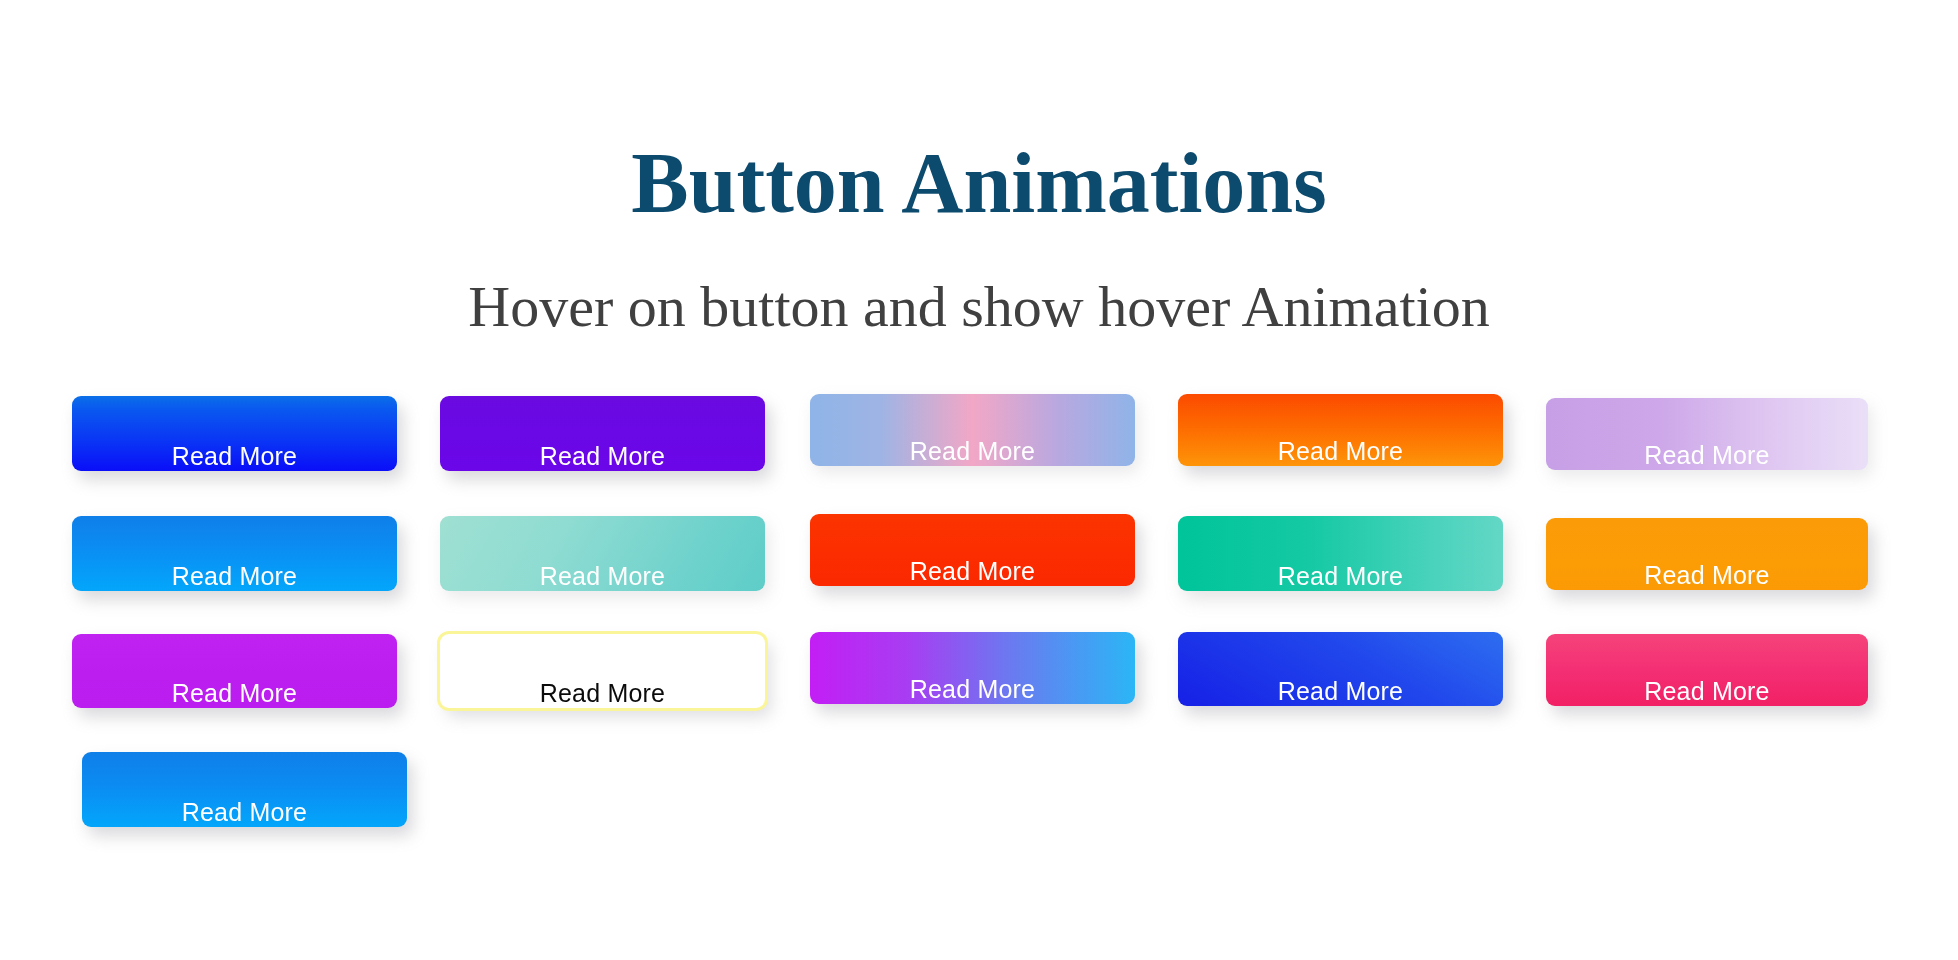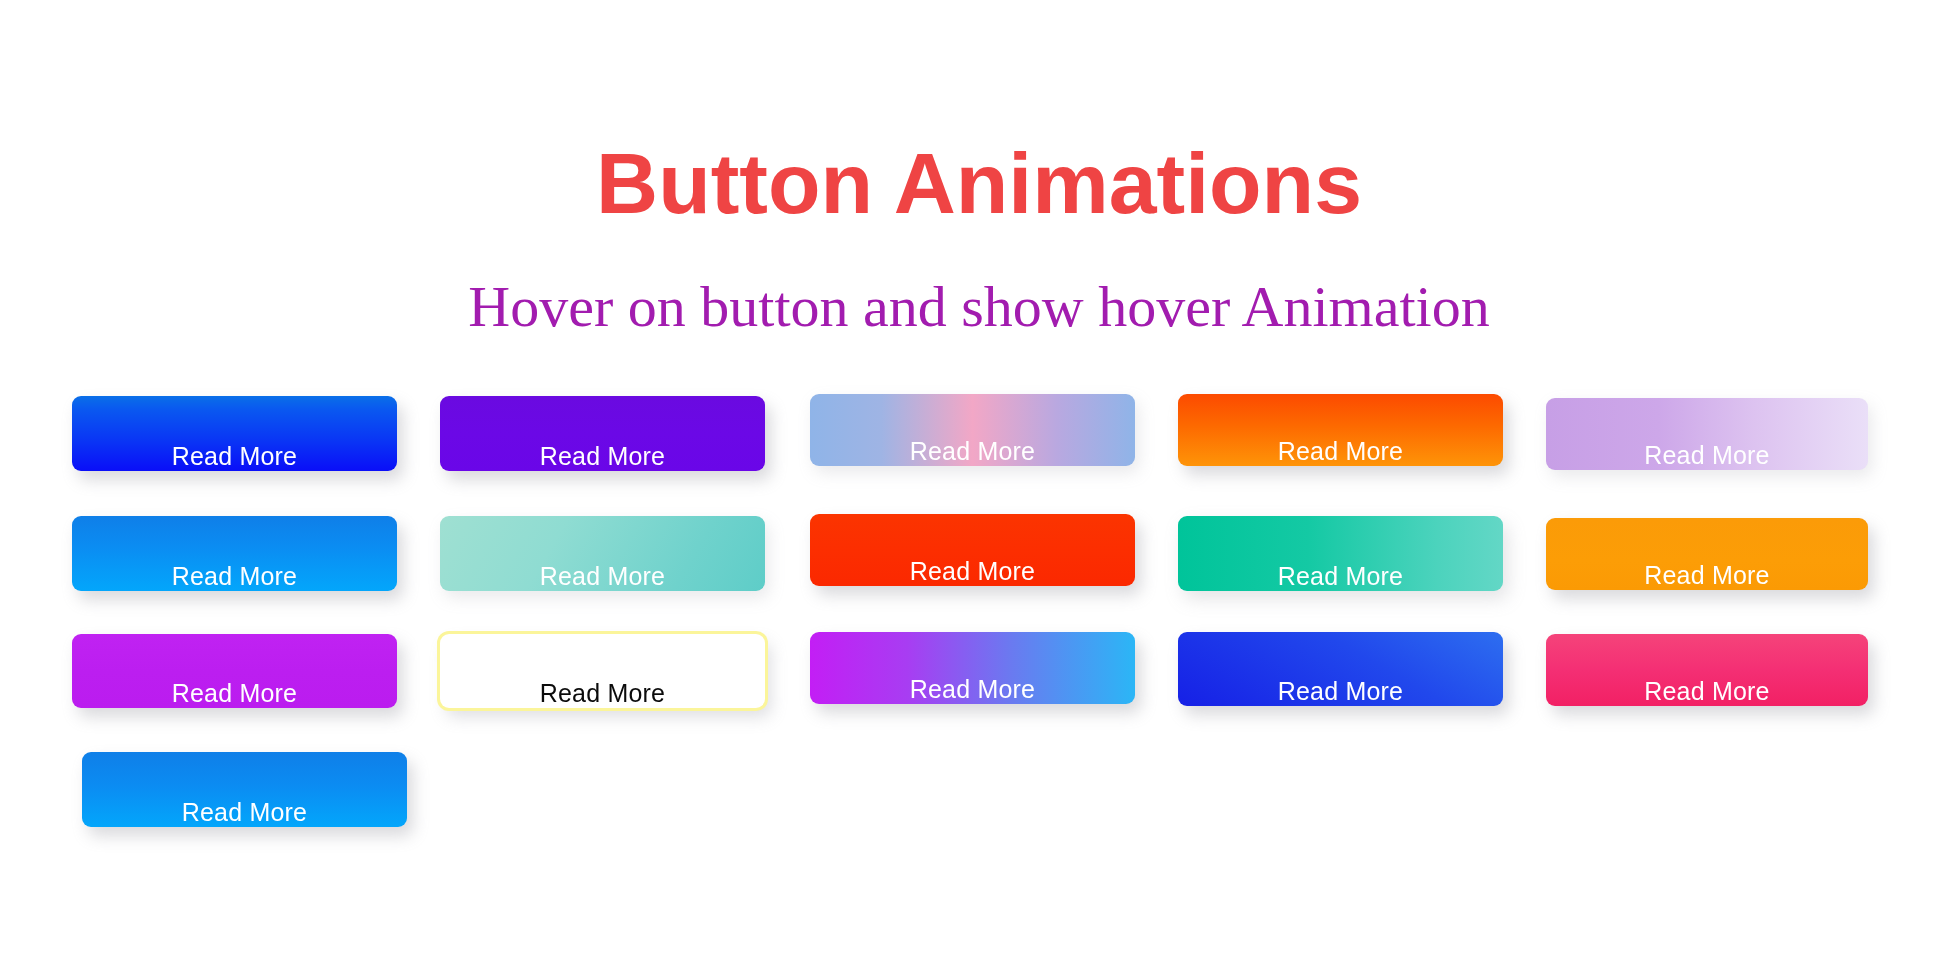--- a/index.html
+++ b/index.html
@@ -22,39 +22,39 @@
     background: #ffffff;
   }
 
   
   .page-title {
     position: absolute;
     left: 0;
     top: 82px;
     width: 1958px;
     text-align: center;
-    font-family: Liberation Sans, sans-serif;
+    font-family: Liberation Serif, serif;
     font-weight: 700;
     font-size: 86px;
     line-height: 1.0;
-    color: #ef4444;
+    color: #0c4a6e;
     letter-spacing: 0px;
     white-space: nowrap;
   }
   .page-subtitle {
     position: absolute;
     left: 0;
     top: 230px;
     width: 1958px;
     text-align: center;
     font-family: "Liberation Serif", "DejaVu Serif", serif;
     font-weight: 400;
     font-size: 58px;
     line-height: 1.0;
-    color: #a21caf;
+    color: #404040;
     white-space: nowrap;
   }
 
   
   #button-grid {
     position: absolute;
     left: 0;
     top: 0;
     width: 1958px;
     height: 960px;

